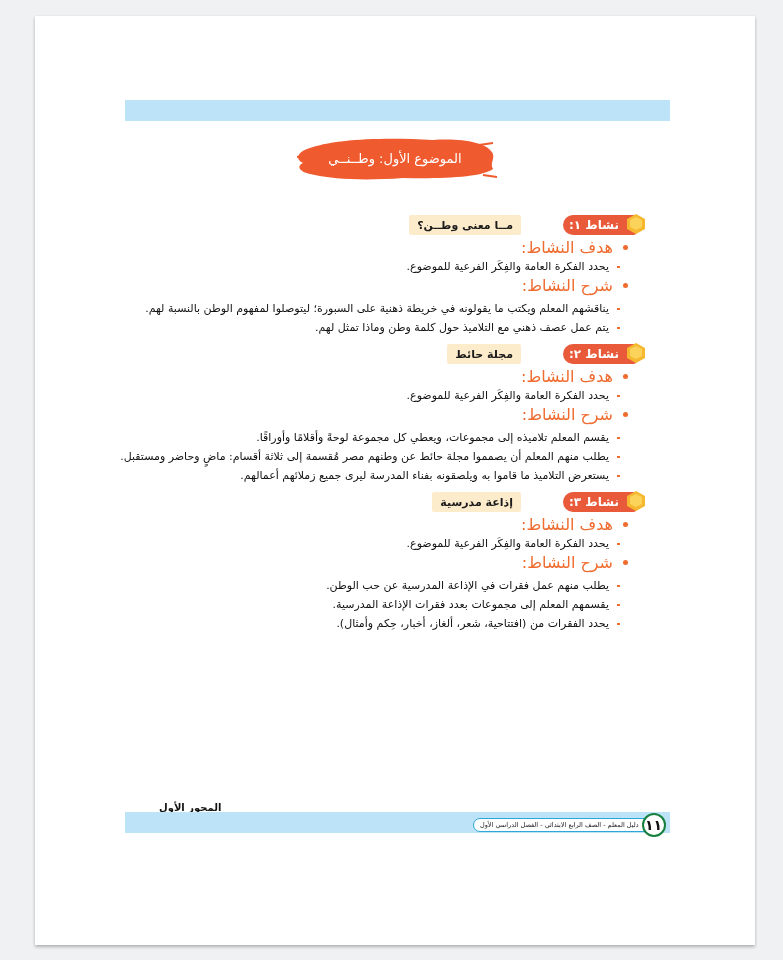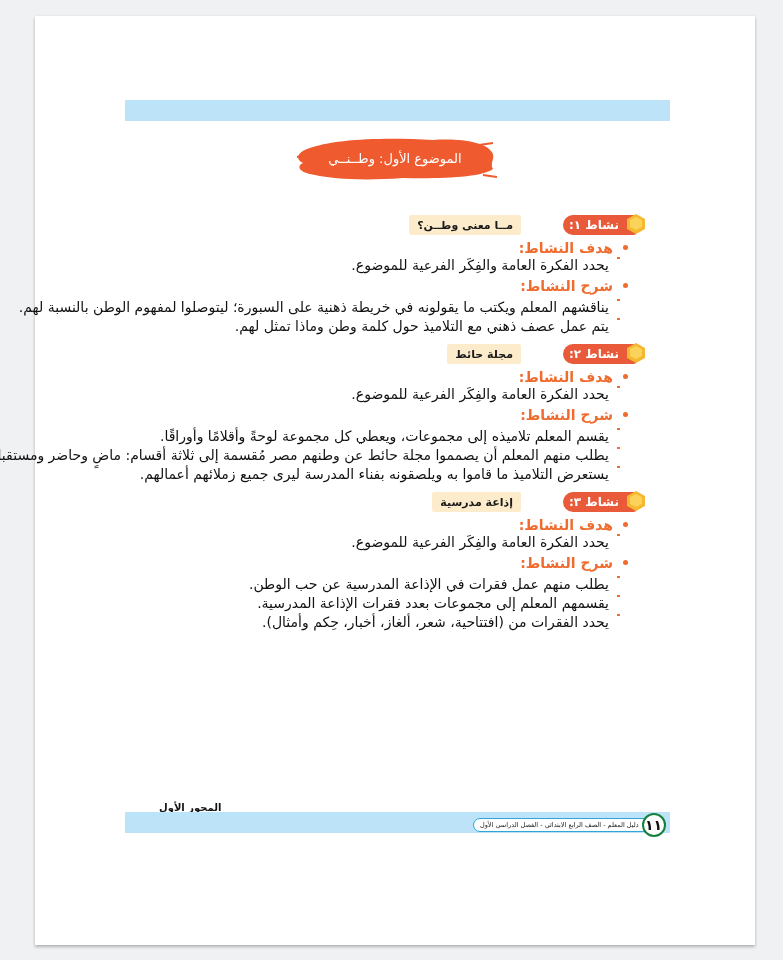--- a/index.html
+++ b/index.html
@@ -41,26 +41,26 @@
   .act-badge .hex {
     position: absolute; right: -8px; top: -1px; width: 18px; height: 20px;
   }
   .act-badge .label { margin-right: 10px; }
   .act-title-box {
     background: #fdeccc; height: 20px; display: flex; align-items: center;
     padding: 0 8px 0 8px; margin-right: -4px; font-size: 11px; font-weight: bold; color: #1a1a1a;
     border-radius: 2px;
   }
   .sec-head {
-    display: flex; align-items: center; font-size: 14px; color: #ef6b2e; font-weight: bold;
+    display: flex; align-items: center; font-size: 16px; color: #ef6b2e; font-weight: normal;
     height: 19px; margin-right: -3px;
   }
   .sec-head .dot { width: 5px; height: 5px; border-radius: 50%; background: #ef6b2e; margin-left: 10px; }
   .item {
-    display: flex; font-size: 14px; color: #111; height: 19px; white-space: nowrap;
+    display: flex; align-items: center; font-size: 11px; color: #111; height: 19px; white-space: nowrap;
     margin-right: 5px;
   }
   .item .dash { width: 3px; height: 2px; background: #ef6b2e; margin-left: 8px; flex: none; }
   .gap { height: 4px; }
 
   .footer-left {
     position: absolute; left: 124px; top: 786px; font-size: 10px; font-weight: bold; color: #111; direction: rtl; text-decoration: underline;
   }
   .footer-right {
     position: absolute; left: 438px; top: 800px; height: 18px; display: flex; align-items: center; direction: rtl;

